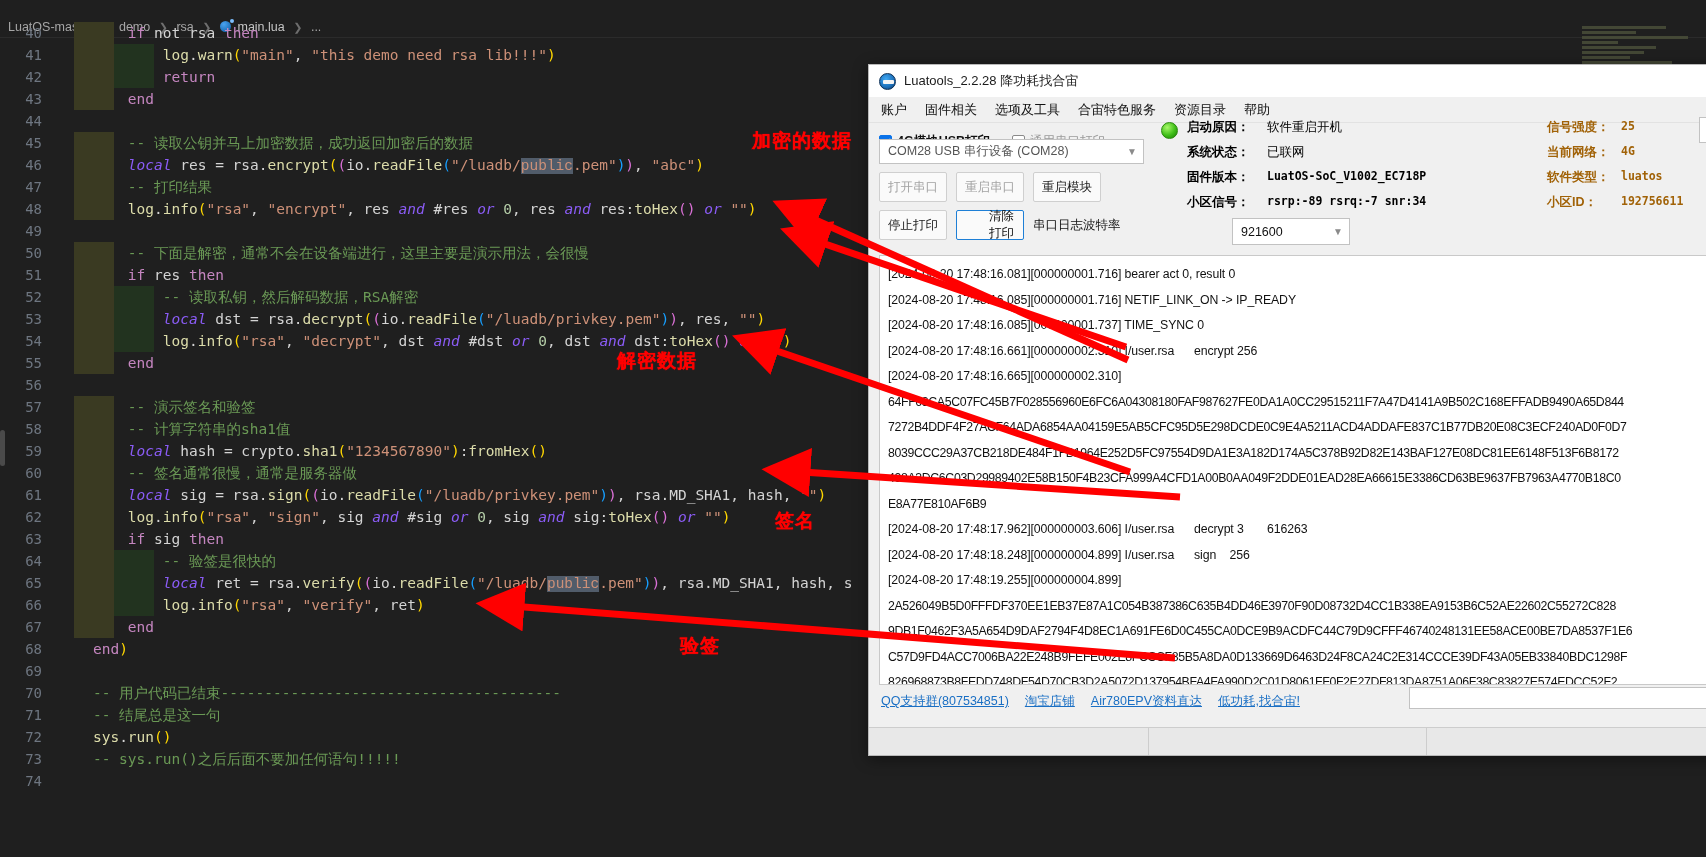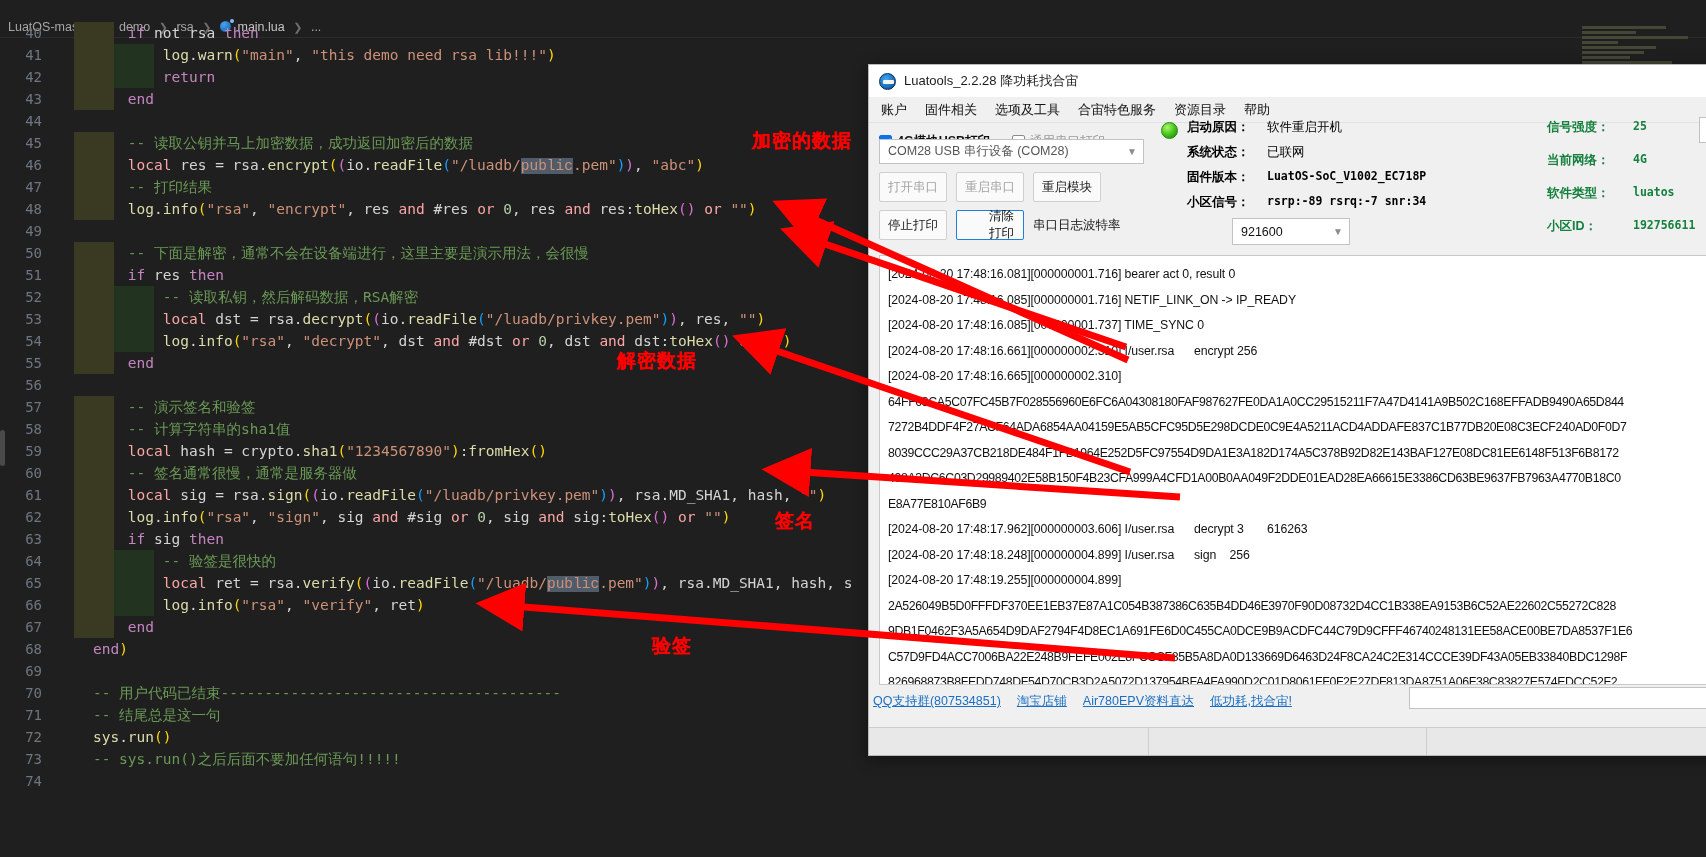--- a/index.html
+++ b/index.html
@@ -48,21 +48,21 @@
     color: #6e7681; padding-right: 16px; font-size: 14px;
     user-select: none; vertical-align: top;
   }
   .codetxt { display: inline-block; vertical-align: top; color: #d4d4d4; }
 
   
   .ind1 { position: absolute; left: 74px; top: 0; width: 40px; height: 22px; background: #3a3a22; }
   .ind2 { position: absolute; left: 114px; top: 0; width: 40px; height: 22px; background: #22331f; }
 
   .k   { color: #c586c0; }   
-  .kb  { color: #fca5a5; }   
+  .kb  { color: #8b5cf6; font-style: italic; }   
   .fn  { color: #dcdcaa; }   
   .s   { color: #ce9178; }   
   .cm  { color: #6a9955; }   
   .nm  { color: #b5cea8; }   
   .p1  { color: #ffd700; }   
   .p2  { color: #da70d6; }   
   .p3  { color: #179fff; }   
   .op  { color: #d4d4d4; }
   .hl  { background: #515c6a; font-family: Liberation Mono, monospace; }
 
@@ -149,22 +149,22 @@
     font-size: 12.5px; color: #111; display: flex; align-items: center;
     padding: 0 6px 0 8px; justify-content: space-between; margin-left: 6px;
   }
 
   
   .info {
     position: absolute; left: 318px; top: 54px; font-size: 12.5px; color: #000;
     display: grid; grid-template-columns: 76px auto; row-gap: 8px; column-gap: 4px;
   }
   .info2 {
-    position: absolute; left: 678px; top: 54px; font-size: 12.5px; color: #15803d;
-    display: grid; grid-template-columns: 70px auto; row-gap: 8px; column-gap: 4px; gap: 16px;
+    position: absolute; left: 678px; top: 54px; font-size: 12.5px; color: #a16207;
+    display: grid; grid-template-columns: 70px auto; row-gap: 8px; column-gap: 4px;
   }
   .ikey { font-weight: bold; }
   .ival { font-family: "DejaVu Sans", sans-serif; }
   .ival.mono { font-family: "DejaVu Sans Mono", monospace; font-weight: bold; font-size: 11.5px; }
 
   .topfield {
     position: absolute; left: 830px; top: 52px; width: 112px; height: 26px;
     border: 1px solid #c2c2c2; background: #fff;
   }
 
@@ -172,21 +172,21 @@
   .logbox {
     position: absolute; left: 10px; top: 190px; right: 8px; height: 430px;
     background: #ffffff; border: 1px solid #c9c9c9; overflow: hidden;
     font-size: 12.3px; color: #111; padding: 6px 0 0 8px;
     font-family: "Liberation Sans", sans-serif;
   }
   .logline { height: 25.5px; line-height: 25.5px; white-space: pre; letter-spacing: -0.1px; }
   .logline.hex { font-size: 12.3px; letter-spacing: -0.35px; }
 
   .links {
-    position: absolute; left: 4px; top: 628px; display: flex; gap: 16px;
+    position: absolute; left: 12px; top: 628px; display: flex; gap: 16px;
     font-size: 12.5px; color: #1a6fc4;
   }
   .links a { color: #1a6fc4; text-decoration: underline; cursor: pointer; }
 
   .botfield {
     position: absolute; left: 540px; top: 622px; width: 310px; height: 22px;
     border: 1px solid #c2c2c2; background: #fff;
   }
   .statusbar {
     position: absolute; left: 0; right: 0; bottom: 0; height: 28px;
@@ -401,16 +401,16 @@
     <line x1="1126" y1="347" x2="790" y2="232" stroke="#ff0000" stroke-width="7" marker-end="url(#ah)"></line>
     <line x1="1130" y1="472" x2="742" y2="339" stroke="#ff0000" stroke-width="7" marker-end="url(#ah)"></line>
     <line x1="1180" y1="497" x2="772" y2="470" stroke="#ff0000" stroke-width="7" marker-end="url(#ah)"></line>
     <line x1="1175" y1="658" x2="486" y2="604" stroke="#ff0000" stroke-width="7" marker-end="url(#ah)"></line>
   </svg>
 
   <div id="annos">
       <div class="anno" style="left: 752px; top: 128px;">加密的数据</div>
       <div class="anno" style="left: 617px; top: 348px;">解密数据</div>
       <div class="anno" style="left: 775px; top: 508px;">签名</div>
-      <div class="anno" style="left: 652px; top: 633px; text-align: center;">验签</div>
+      <div class="anno" style="left: 680px; top: 633px; text-align: center;">验签</div>
     </div>
 
 </div>
 
 </body></html>

